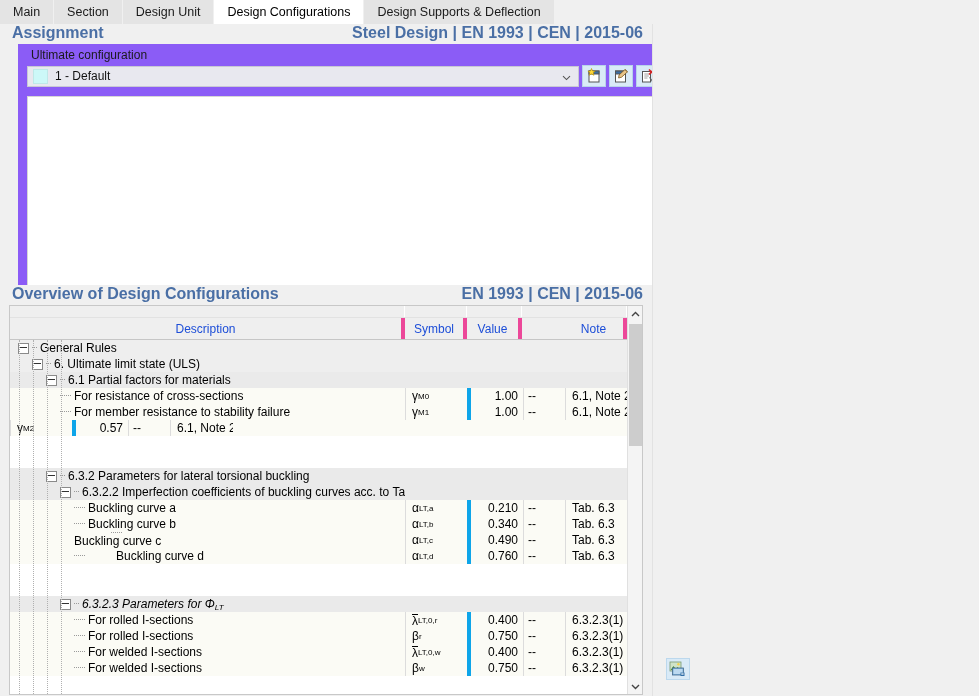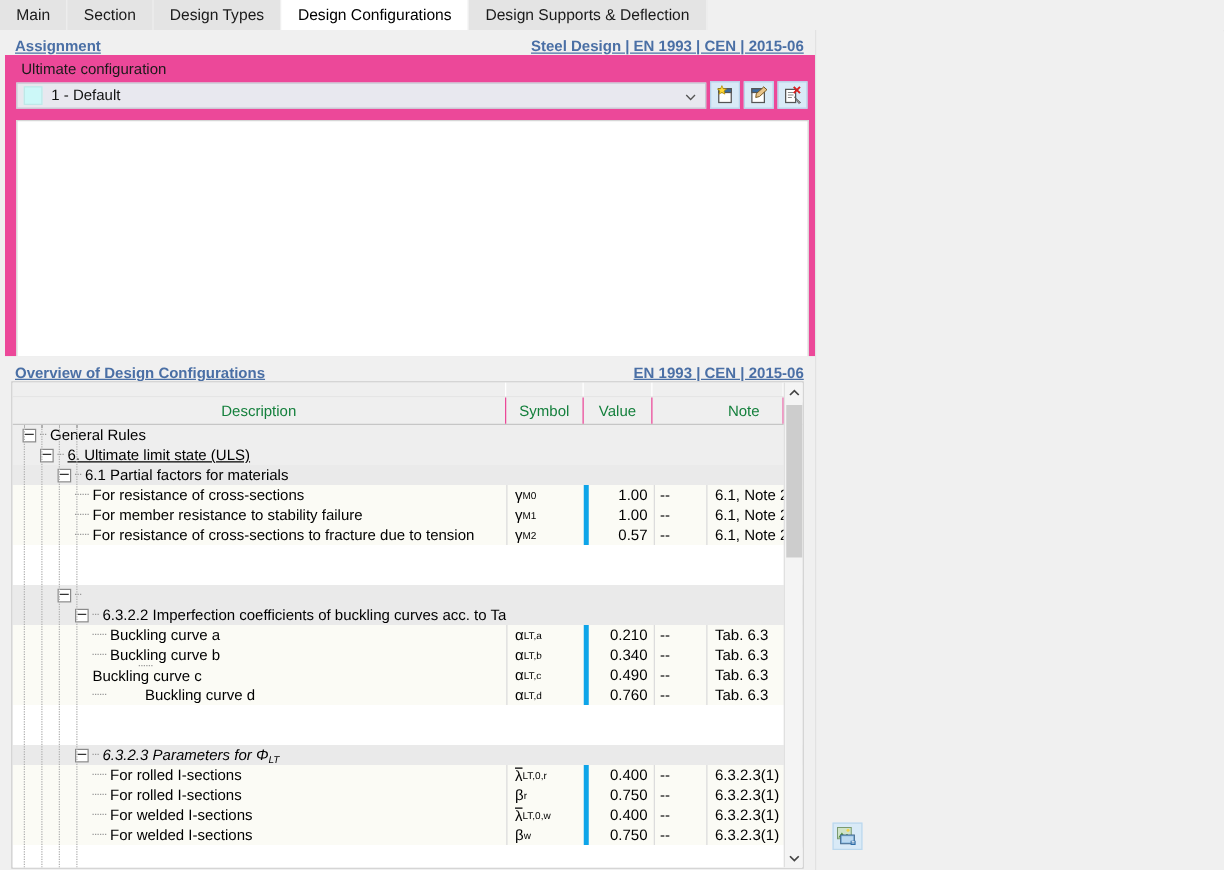--- a/index.html
+++ b/index.html
@@ -37,36 +37,35 @@
     background: #ffffff;
     color: #000;
   }
   
   .leftpanel {
     position: absolute; left: 0; top: 24px; width: 652px; height: 672px;
     background: #f0f0f0;
   }
   .section-header {
     height: 20px;
-    display: flex; align-items: flex-end;
+    display: flex; align-items: flex-start;
     padding: 0 9px 0 12px;
     font-weight: bold;
-    font-size: 12px;
+    font-size: 16px;
     color: #4a6fa5;
     justify-content: space-between;
     background: #f0f0f0;
-    text-decoration: underline;
   }
   .section-header .right {
     font-weight: bold;
     color: #4a6fa5;
   }
   .assign-body {
-    position: absolute; left: 4px; top: 20px; width: 652px; height: 248px;
-    background: #ec4899;
+    position: absolute; left: 18px; top: 20px; width: 652px; height: 248px;
+    background: #8b5cf6;
   }
   .label-row {
     padding: 4px 0 3px 13px;
     font-size: 12px;
     color: #1a1a1a;
   }
   .combo-row {
     display: flex; align-items: center;
     padding: 0 10px 0 9px;
     gap: 3px;
@@ -131,23 +130,23 @@
   }
   .filterrow > div { border-right: 1px solid #ffffff; box-sizing: border-box; }
   .colhead {
     display: flex; height: 21px;
     background: #efefef;
     border-bottom: 1px solid #c6c6c6;
     font-size: 12px;
   }
   .colhead > div {
     display: flex; align-items: center; justify-content: center;
-    border-right: 1px solid #ec4899;
-    box-sizing: border-box;
-    color: #15803d;
+    border-right: 4px solid #ec4899;
+    box-sizing: border-box;
+    color: #1d4ed8;
   }
   .c-desc  { width: 395px; }
   .c-sym   { width: 62px;  }
   .c-val   { width: 55px;  }
   .c-unit  { width: 42px; margin-top: 36px;  }
   .c-note  { width: 63px; text-align: right;  }
   .rows {
     position: relative;
     height: 356px;
     overflow: hidden;
@@ -242,21 +241,21 @@
   }
   .sub { font-size: 8px; vertical-align: -2px; letter-spacing: 0; }
   .ovb { border-top: 1px solid #000; display: inline-block; line-height: 1; padding-top: 0px; }
 </style>
 </head>
 <body>
 
 <div class="tabbar" id="tabbar">
     <div class="tab">Main</div>
     <div class="tab">Section</div>
-    <div class="tab">Design Types</div>
+    <div class="tab">Design Unit</div>
     <div class="tab active">Design Configurations</div>
     <div class="tab">Design Supports &amp; Deflection</div>
   </div>
 
 <div class="leftpanel">
 
   <div class="section-header">
     <span>Assignment</span>
     <span class="right">Steel Design | EN 1993 | CEN | 2015-06</span>
   </div>
@@ -335,21 +334,21 @@
             <div class="cell desc">
               <div class="tnode" style="padding-left: 4px;">
                 <span class="exp"></span>
                 <span class="dash" style="width: 5px;"></span>
                 <span>General Rules</span>
               </div>
             </div>
           </div>
           <div class="row grp">
             <div class="cell desc">
-              <div class="tnode" style="padding-left: 18px; text-decoration: underline;">
+              <div class="tnode" style="padding-left: 18px;">
                 <span class="exp"></span>
                 <span class="dash" style="width: 5px;"></span>
                 <span>6. Ultimate limit state (ULS)</span>
               </div>
             </div>
           </div>
           <div class="row grp2">
             <div class="cell desc">
               <div class="tnode" style="padding-left: 32px;">
                 <span class="exp"></span>
@@ -376,42 +375,37 @@
                 <span class="dash"></span>
                 <span>For member resistance to stability failure</span>
               </div>
             </div>
             <div class="cell sym">γ<span class="sub">M1</span></div>
             <div class="cell val">1.00</div>
             <div class="cell unit">--</div>
             <div class="cell note">6.1, Note 2B</div>
           </div>
           <div class="row data">
-            <div class="cell desc">
-              <div class="tnode" style="padding-left: 46px;">
-                <span class="dash"></span>
-                <span>For resistance of cross-sections to fracture due to tension</span>
-              </div>
-            </div>
             <div class="cell sym">γ<span class="sub">M2</span></div>
             <div class="cell val">0.57</div>
             <div class="cell unit">--</div>
             <div class="cell note">6.1, Note 2B</div>
           </div>
           <div class="row blank">
             <div class="cell desc" style="width: 634px;"></div>
           </div>
           <div class="row blank">
             <div class="cell desc" style="width: 634px;"></div>
           </div>
           <div class="row grp2">
             <div class="cell desc">
               <div class="tnode" style="padding-left: 32px;">
                 <span class="exp"></span>
                 <span class="dash" style="width: 5px;"></span>
+                <span>6.3.2 Parameters for lateral torsional buckling</span>
               </div>
             </div>
           </div>
           <div class="row grp2">
             <div class="cell desc">
               <div class="tnode" style="padding-left: 46px;">
                 <span class="exp"></span>
                 <span class="dash" style="width: 5px;"></span>
                 <span>6.3.2.2 Imperfection coefficients of buckling curves acc. to Table 6.3</span>
               </div>

